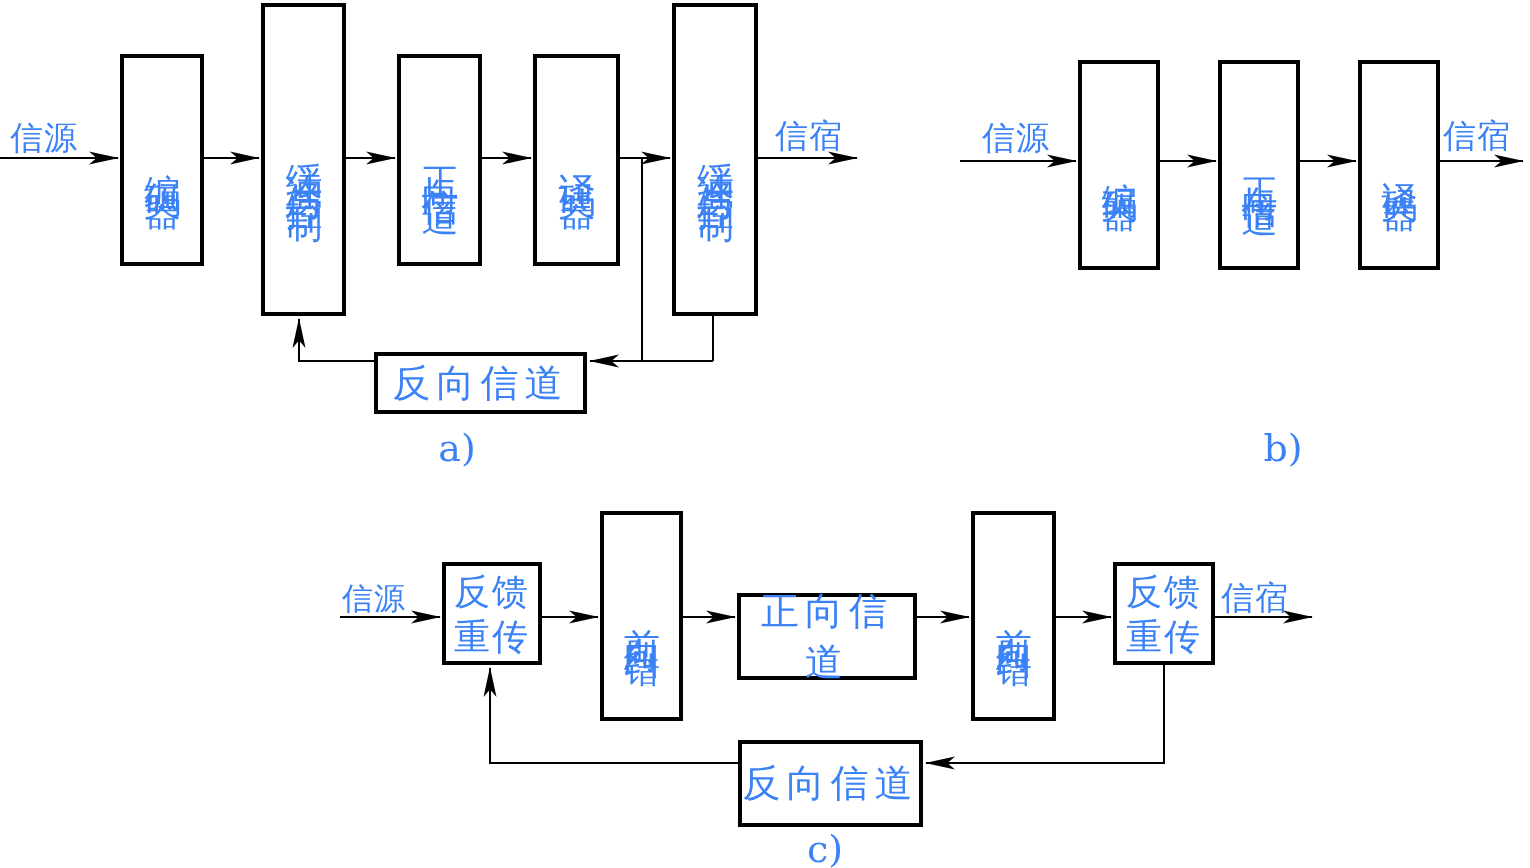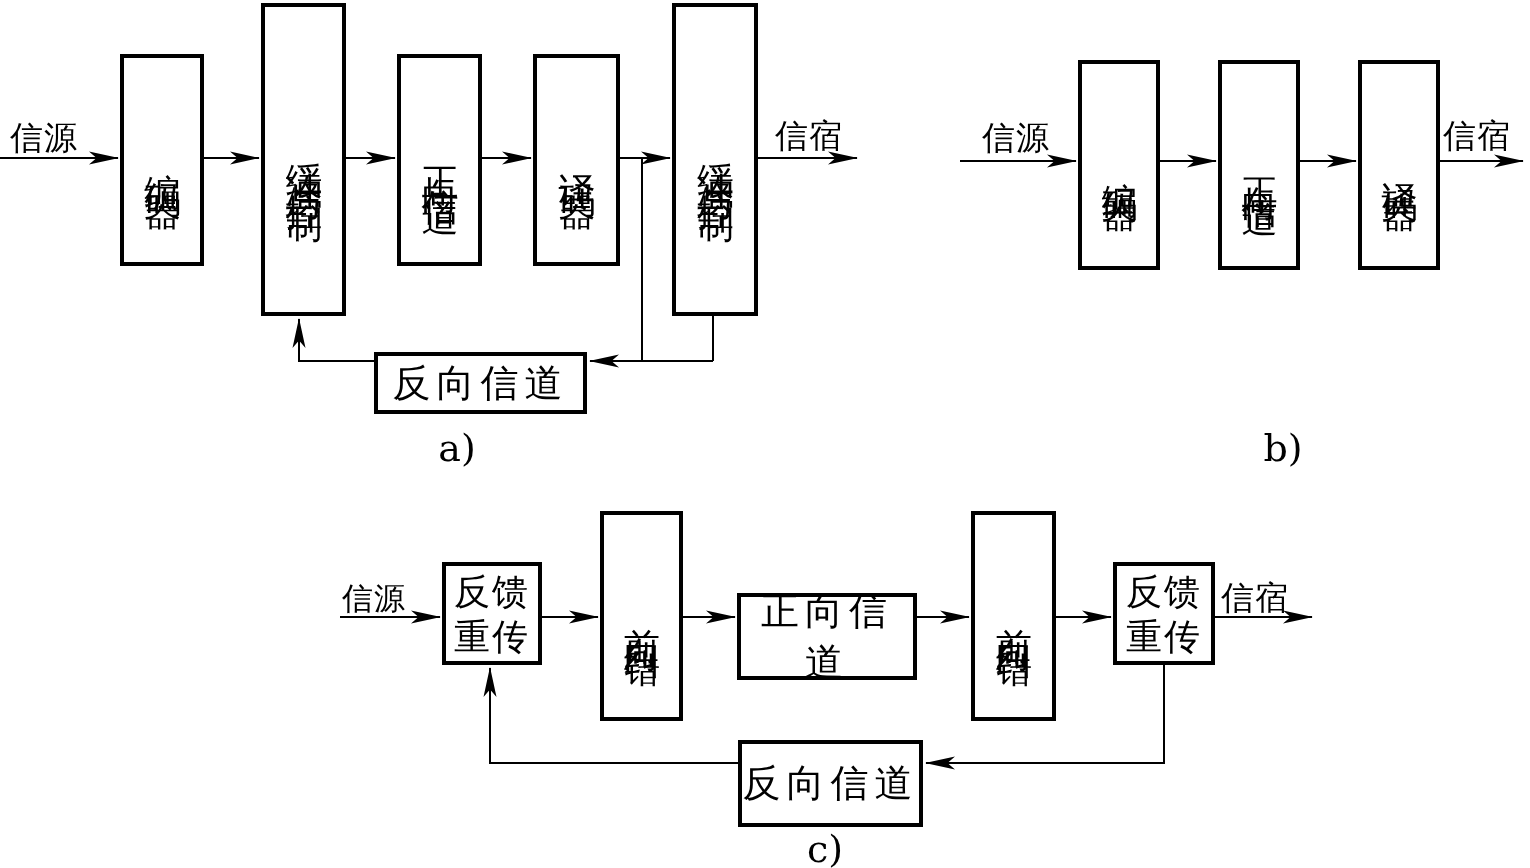--- a/index.html
+++ b/index.html
@@ -6,21 +6,21 @@
     margin: 0;
     padding: 0;
     background: #ffffff;
   }
   #canvas {
     position: relative;
     width: 1530px;
     height: 868px;
     background: #ffffff;
     font-family: "DejaVu Serif", "Liberation Serif", serif;
-    color: #000000;
+    color: #3b82f6;
     overflow: hidden;
   }
   #wires {
     position: absolute;
     left: 0; top: 0;
     width: 1530px; height: 868px;
   }
   .box {
     position: absolute;
     border: 4px solid #000000;

